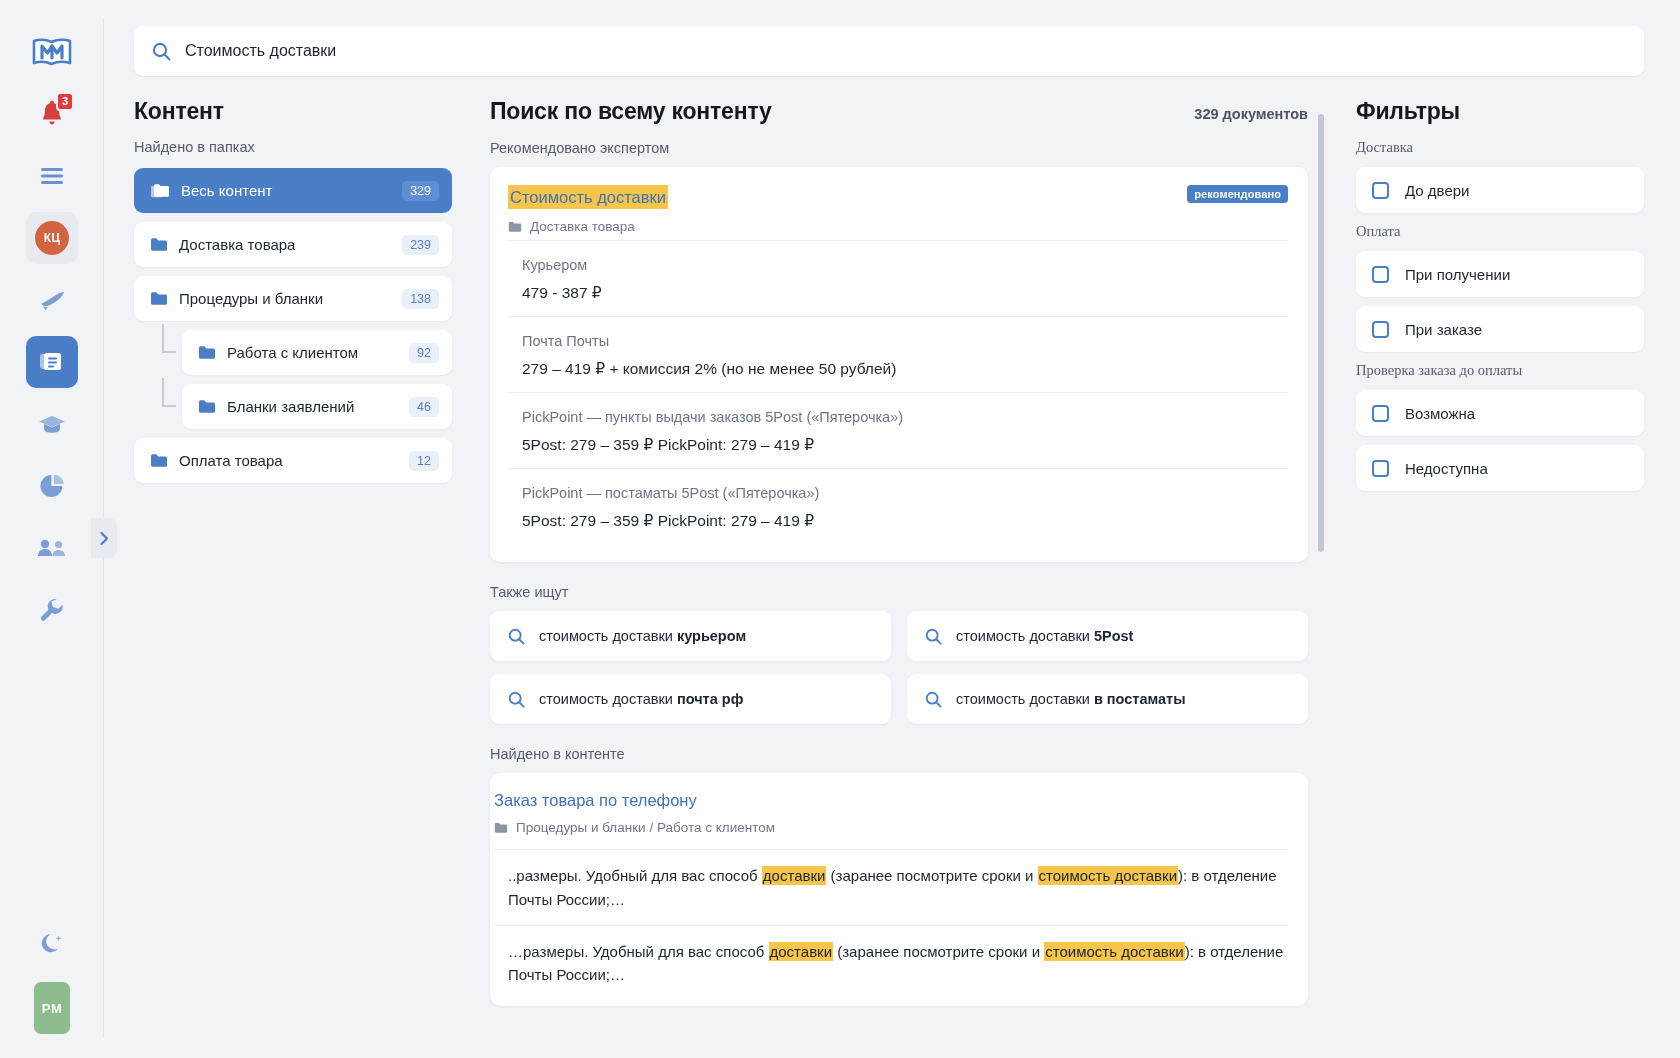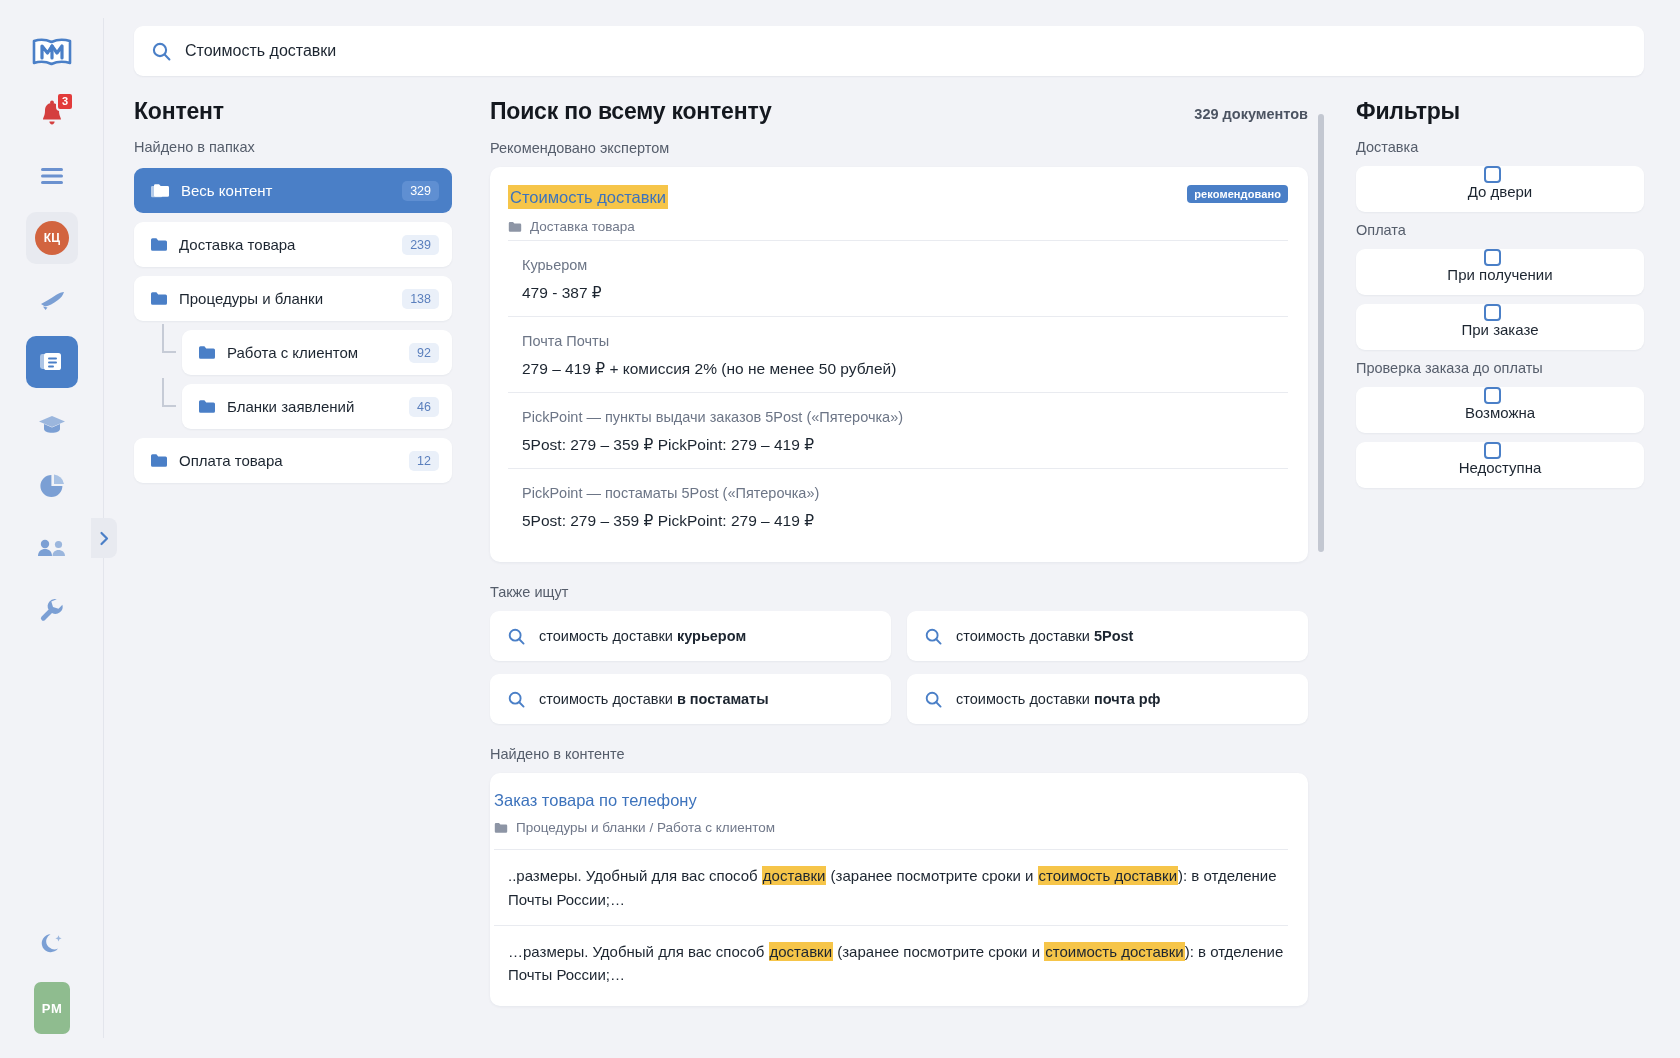--- a/index.html
+++ b/index.html
@@ -285,31 +285,31 @@
     width: 6px; height: 438px;
     background: #c3c7d1;
     border-radius: 3px;
   }
 
   
   .col-filters { width: 320px; flex: 0 0 320px; padding-left: 32px; }
   .filter-group-label {
     font-size: 14.5px; color: #555d6b;
     margin-bottom: 11px;
+    font-family: Liberation Serif, serif;
   }
   .filter-group { margin-bottom: 10px; }
   .filter-item {
     background: #ffffff;
     border-radius: 9px;
     box-shadow: 0 1px 2px rgba(20,30,60,0.05);
     height: 46px;
     display: flex; align-items: center;
     padding: 0 16px;
     margin-bottom: 9px;
-    flex-direction: column;
   }
   .cbox {
     width: 17px; height: 17px;
     border: 2px solid #4a7fc7;
     border-radius: 4px;
     flex: 0 0 auto;
     margin-right: 16px;
     background: #ffffff;
   }
   .filter-label { font-size: 15px; color: #1c2530; }
@@ -568,30 +568,30 @@
               </span>
                  <span class="suggest-text">стоимость доставки <b>5Post</b></span>
             </div>
             <div class="suggest-item">
               <span class="s-icon">
                 <svg width="17" height="17" viewBox="0 0 19 19">
   <circle cx="8" cy="8" r="6.1" fill="none" stroke="#4a7fc7" stroke-width="2.1"></circle>
   <line x1="12.6" y1="12.6" x2="17.4" y2="17.4" stroke="#4a7fc7" stroke-width="2.1" stroke-linecap="round"></line>
 </svg>
               </span>
-                 <span class="suggest-text">стоимость доставки <b>в постаматы</b></span>
+                 <span class="suggest-text">стоимость доставки <b>почта рф</b></span>
             </div>
             <div class="suggest-item">
               <span class="s-icon">
                 <svg width="17" height="17" viewBox="0 0 19 19">
   <circle cx="8" cy="8" r="6.1" fill="none" stroke="#4a7fc7" stroke-width="2.1"></circle>
   <line x1="12.6" y1="12.6" x2="17.4" y2="17.4" stroke="#4a7fc7" stroke-width="2.1" stroke-linecap="round"></line>
 </svg>
               </span>
-                 <span class="suggest-text">стоимость доставки <b>почта рф</b></span>
+                 <span class="suggest-text">стоимость доставки <b>в постаматы</b></span>
             </div>
           </div>
 
         <div class="section-label">Найдено в контенте</div>
 
         <article class="doc-card">
           <div class="doc-title">Заказ товара по телефону</div>
           <div class="breadcrumb">
             <span class="folder-icon">
               <svg width="14" height="12" viewBox="0 0 14 12">

